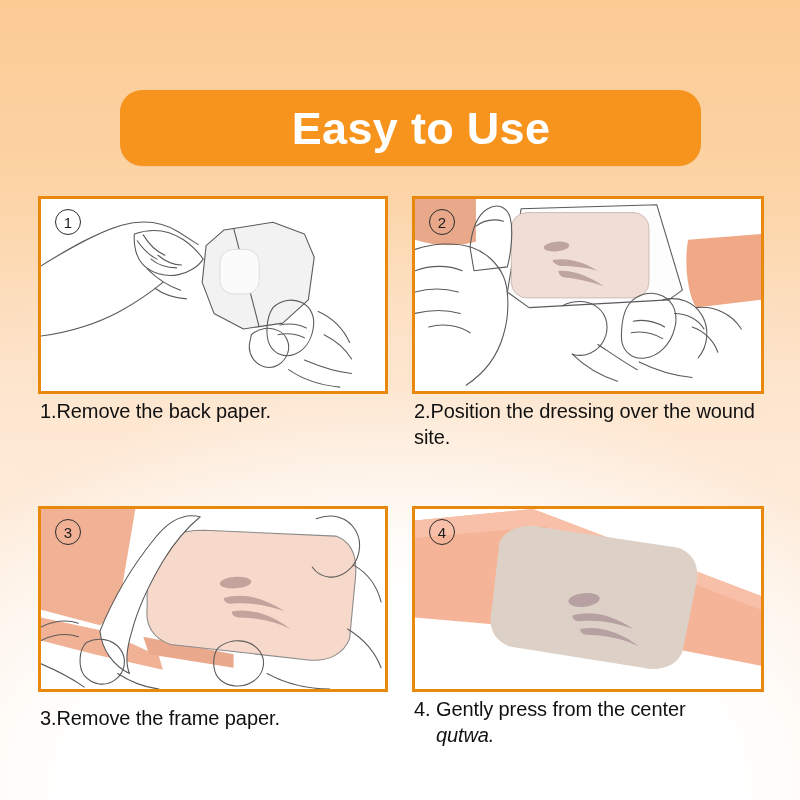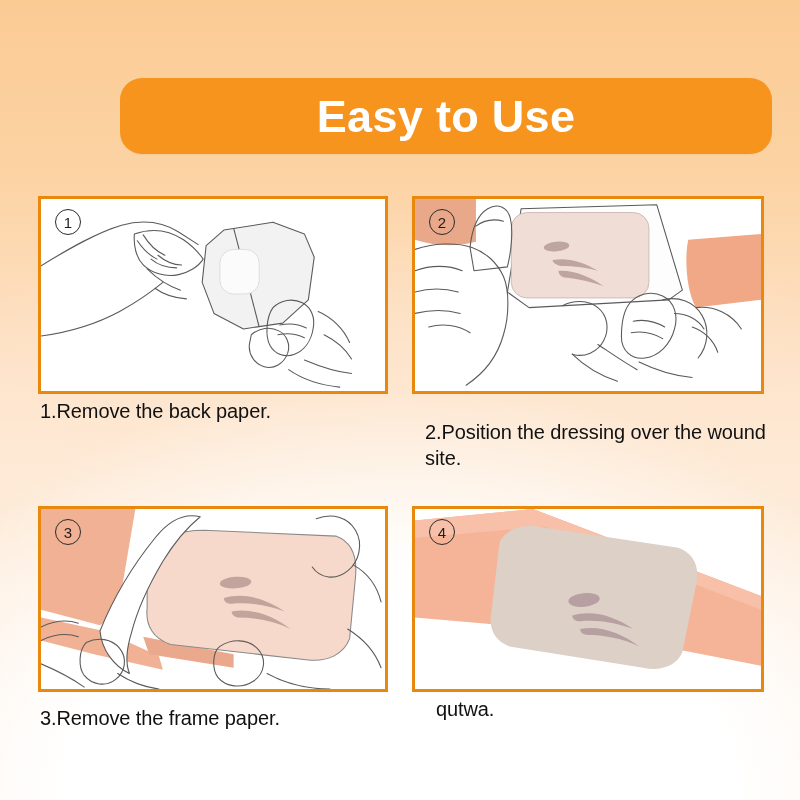--- a/index.html
+++ b/index.html
@@ -21,29 +21,30 @@
     background:
       radial-gradient(130% 95% at 50% 100%, #ffffff 18%, rgba(255,255,255,0.88) 32%, rgba(253,231,210,0.55) 55%, rgba(251,203,148,0.0) 78%),
       linear-gradient(to bottom, #fbcb94 0%, #fcd3a4 22%, #fde2c7 45%, #feeedd 62%, #fffaf5 78%, #ffffff 90%);
     overflow: hidden;
   }
 
   
   .title-bar {
     position: absolute;
     left: 120px;
-    top: 78px;
-    width: 652px;
+    top: 90px;
+    width: 560px;
     height: 76px;
     background: #f7941e;
     border-radius: 22px;
     display: flex;
     align-items: center;
     justify-content: center;
     box-shadow: 0 1px 0 rgba(0,0,0,0.04);
+    padding-left: 21px;
   }
   .title-text {
     color: #ffffff;
     font-size: 45px;
     font-weight: bold;
     letter-spacing: 0.3px;
     line-height: 1;
     white-space: nowrap;
   }
 
@@ -99,30 +100,30 @@
     letter-spacing: -0.1px;
   }
 
   
   #step-1 { left: 38px;  top: 196px; width: 350px; height: 240px; }
   #step-1 .step-frame { width: 350px; height: 198px; }
   #step-1 .caption { left: 2px;  top: 203px; width: 360px; }
 
   #step-2 { left: 412px; top: 196px; width: 352px; height: 270px; }
   #step-2 .step-frame { width: 352px; height: 198px; }
-  #step-2 .caption { left: 13px;  top: 203px; width: 360px; margin-top: 21px; }
+  #step-2 .caption { left: 2px;  top: 203px; width: 360px; }
 
   #step-3 { left: 38px;  top: 506px; width: 350px; height: 240px; }
   #step-3 .step-frame { width: 350px; height: 186px; }
   #step-3 .caption { left: 2px;  top: 200px; width: 360px; }
 
   #step-4 { left: 412px; top: 506px; width: 352px; height: 270px; }
   #step-4 .step-frame { width: 352px; height: 186px; }
   #step-4 .caption { left: 2px;  top: 191px; width: 370px; }
-  #step-4 .caption .line2 { display: block; padding-left: 22px; }
+  #step-4 .caption .line2 { display: block; padding-left: 22px; font-style: italic; }
 </style>
 </head>
 <body>
 
 <div id="poster">
 
   <div class="title-bar">
     <div class="title-text">Easy to Use</div>
   </div>
 
@@ -280,18 +281,19 @@
 
           <g fill="#b6a0a2">
             <ellipse cx="172" cy="94" rx="16" ry="7" transform="rotate(-6 172 94)"></ellipse>
             <path d="M160,110 C180,104 202,110 222,124 C206,118 186,114 168,116 C162,116 160,113 160,110 Z"></path>
             <path d="M168,124 C188,120 210,128 228,142 C212,134 192,130 174,130 C170,129 168,127 168,124 Z"></path>
           </g>
         </svg>
         <div class="badge">4</div>
       </div>
       <div class="caption">
+        <span>4. Gently press from the center</span>
         <span class="line2">qutwa.</span>
       </div>
     </div>
 
   </div>
 </div>
 
 </body></html>

